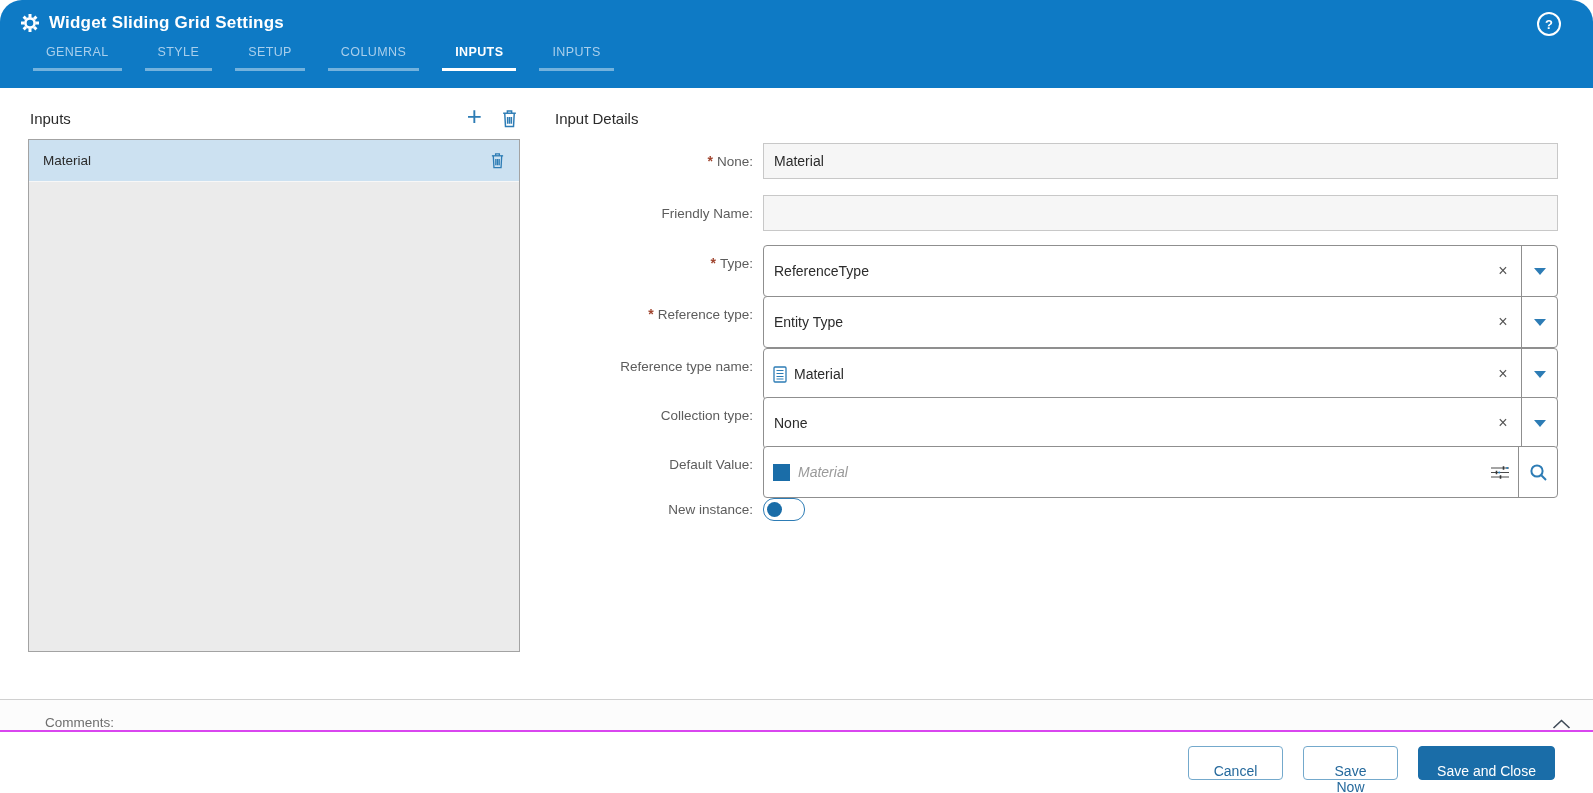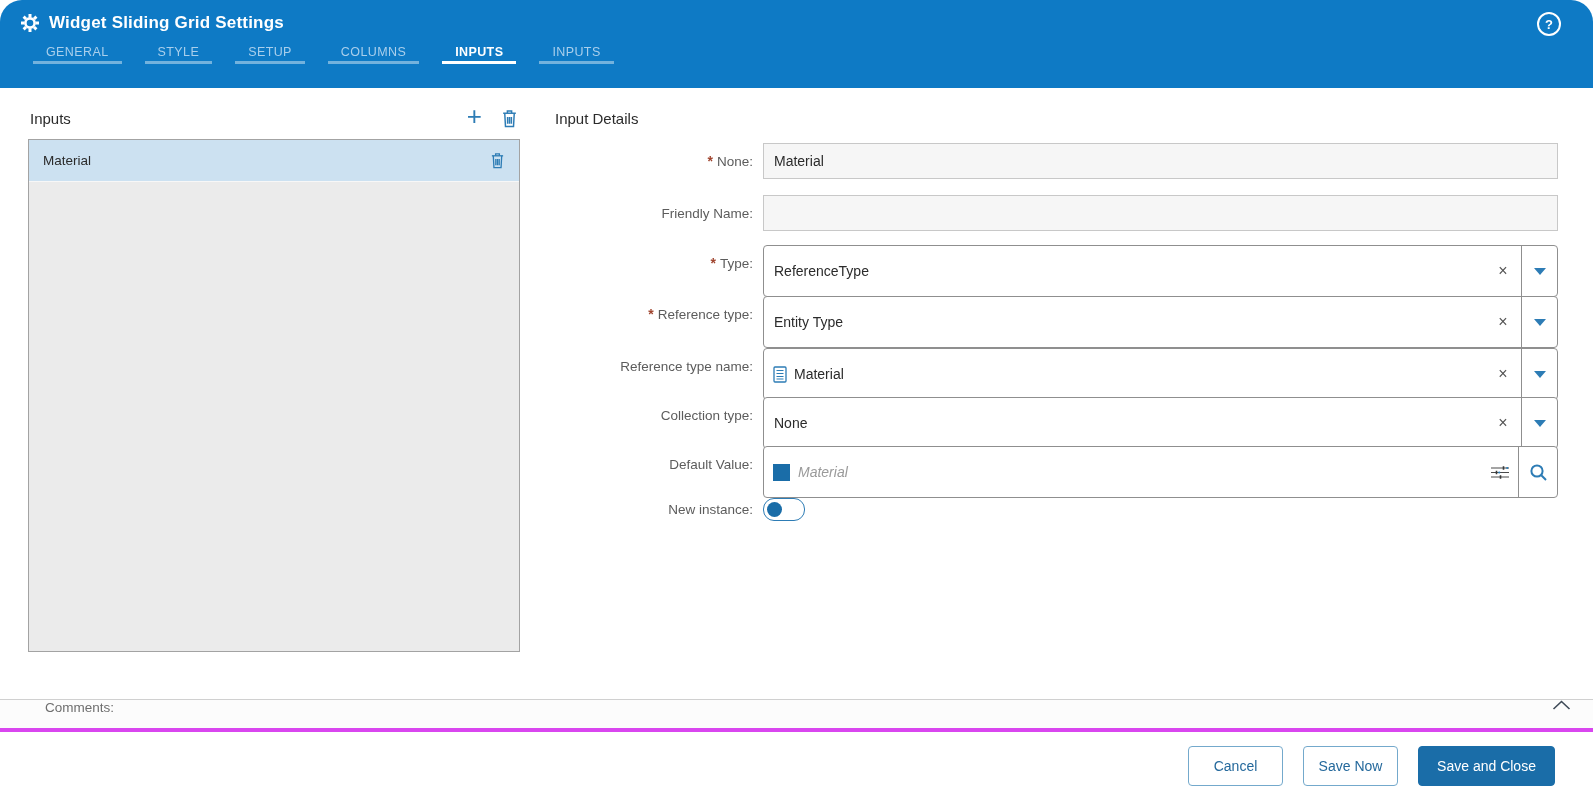--- a/index.html
+++ b/index.html
@@ -7,21 +7,21 @@
        font-family:"Liberation Sans","DejaVu Sans",sans-serif;border-radius:22px;}
 
   
   .topbar{position:absolute;top:0;left:0;right:0;height:88px;background:#0e7ac5;}
   .title-row{position:absolute;top:10px;left:20px;right:16px;height:26px;display:flex;align-items:center;}
   .gear{width:20px;height:20px;margin-right:9px;display:flex;align-items:center;}
   .dlg-title{font-size:17px;font-weight:600;color:#fff;margin:0;letter-spacing:.2px;}
   .help{position:absolute;right:16px;top:2px;width:20px;height:20px;border:2px solid #fff;border-radius:50%;
         color:#fff;font-size:13px;font-weight:700;display:flex;align-items:center;justify-content:center;cursor:pointer;}
   .tabs{position:absolute;left:33px;top:45px;display:flex;}
-  .tab{margin-right:23px;padding:0 13px 2px;font-size:12.5px;letter-spacing:.4px;color:#a9cfec;
+  .tab{margin-right:23px;padding:0 13px 9px;font-size:12.5px;letter-spacing:.4px;color:#a9cfec;
        border-bottom:3px solid rgba(255,255,255,.42);cursor:pointer;white-space:nowrap;}
   .tab.active{color:#fff;border-bottom-color:#fff;font-weight:700;}
 
   
   .panel-head{position:absolute;left:28px;top:106px;width:492px;height:28px;}
   .panel-title{position:absolute;left:2px;top:4px;font-size:15px;color:#2b2b2b;}
   .add-btn{position:absolute;right:38px;top:-4px;font-size:26px;font-weight:300;color:#2d7cb5;cursor:pointer;line-height:28px;}
   .head-trash{position:absolute;right:2px;top:3px;cursor:pointer;display:flex;}
   .list{position:absolute;left:28px;top:139px;width:492px;height:513px;background:#ebebeb;
         border:1px solid #a3a3a3;box-sizing:border-box;}
@@ -52,27 +52,27 @@
            color:#2b2b2b;font-family:inherit;min-width:0;}
   input.lk::placeholder{color:#9a9a9a;font-style:italic;}
   .sliders{width:36px;display:flex;align-items:center;justify-content:center;cursor:pointer;}
   .search{width:38px;height:100%;display:flex;align-items:center;justify-content:center;cursor:pointer;}
   .toggle{position:absolute;left:208px;top:0;width:40px;height:21px;border:1px solid #2d7cb5;border-radius:11px;
           background:#fff;cursor:pointer;box-sizing:content-box;}
   .knob{position:absolute;left:3px;top:3px;width:15px;height:15px;border-radius:50%;background:#1a6da8;}
 
   
   .comments{position:absolute;left:0;right:0;top:699px;height:33px;background:#fcfcfc;box-sizing:border-box;
-            border-top:1px solid #d0d0d0;border-bottom:4px solid #d946ef;display:flex;align-items:flex-start;
+            border-top:1px solid #d0d0d0;border-bottom:2px solid #d946ef;display:flex;align-items:flex-end;
             padding:0 22px 0 45px;}
   .comments-label{font-size:13.5px;color:#6e6e6e;}
   .chevron{margin-left:auto;display:flex;cursor:pointer;}
   .footer{position:absolute;left:0;right:0;top:732px;bottom:0;background:#fff;}
-  .btn{position:absolute;top:14px;height:40px;border-radius:4px;font-size:14px;font-family:inherit;
-       cursor:pointer;box-sizing:border-box;padding:0;}
+  .btn{position:absolute;top:14px;height:28px;border-radius:4px;font-size:14px;font-family:inherit;
+       cursor:pointer;box-sizing:border-box;padding:16px;}
   .btn.outline{background:#fff;border:1px solid #74a9cc;color:#25699c;}
   .btn.primary{background:#1a6da8;border:1px solid #1a6da8;color:#fff;}
   .btn-cancel{left:1188px;width:95px;}
   .btn-savenow{left:1303px;width:95px;}
   .btn-saveclose{left:1418px;width:137px;}
 </style>
 </head>
 <body>
 
 <div class="app">

